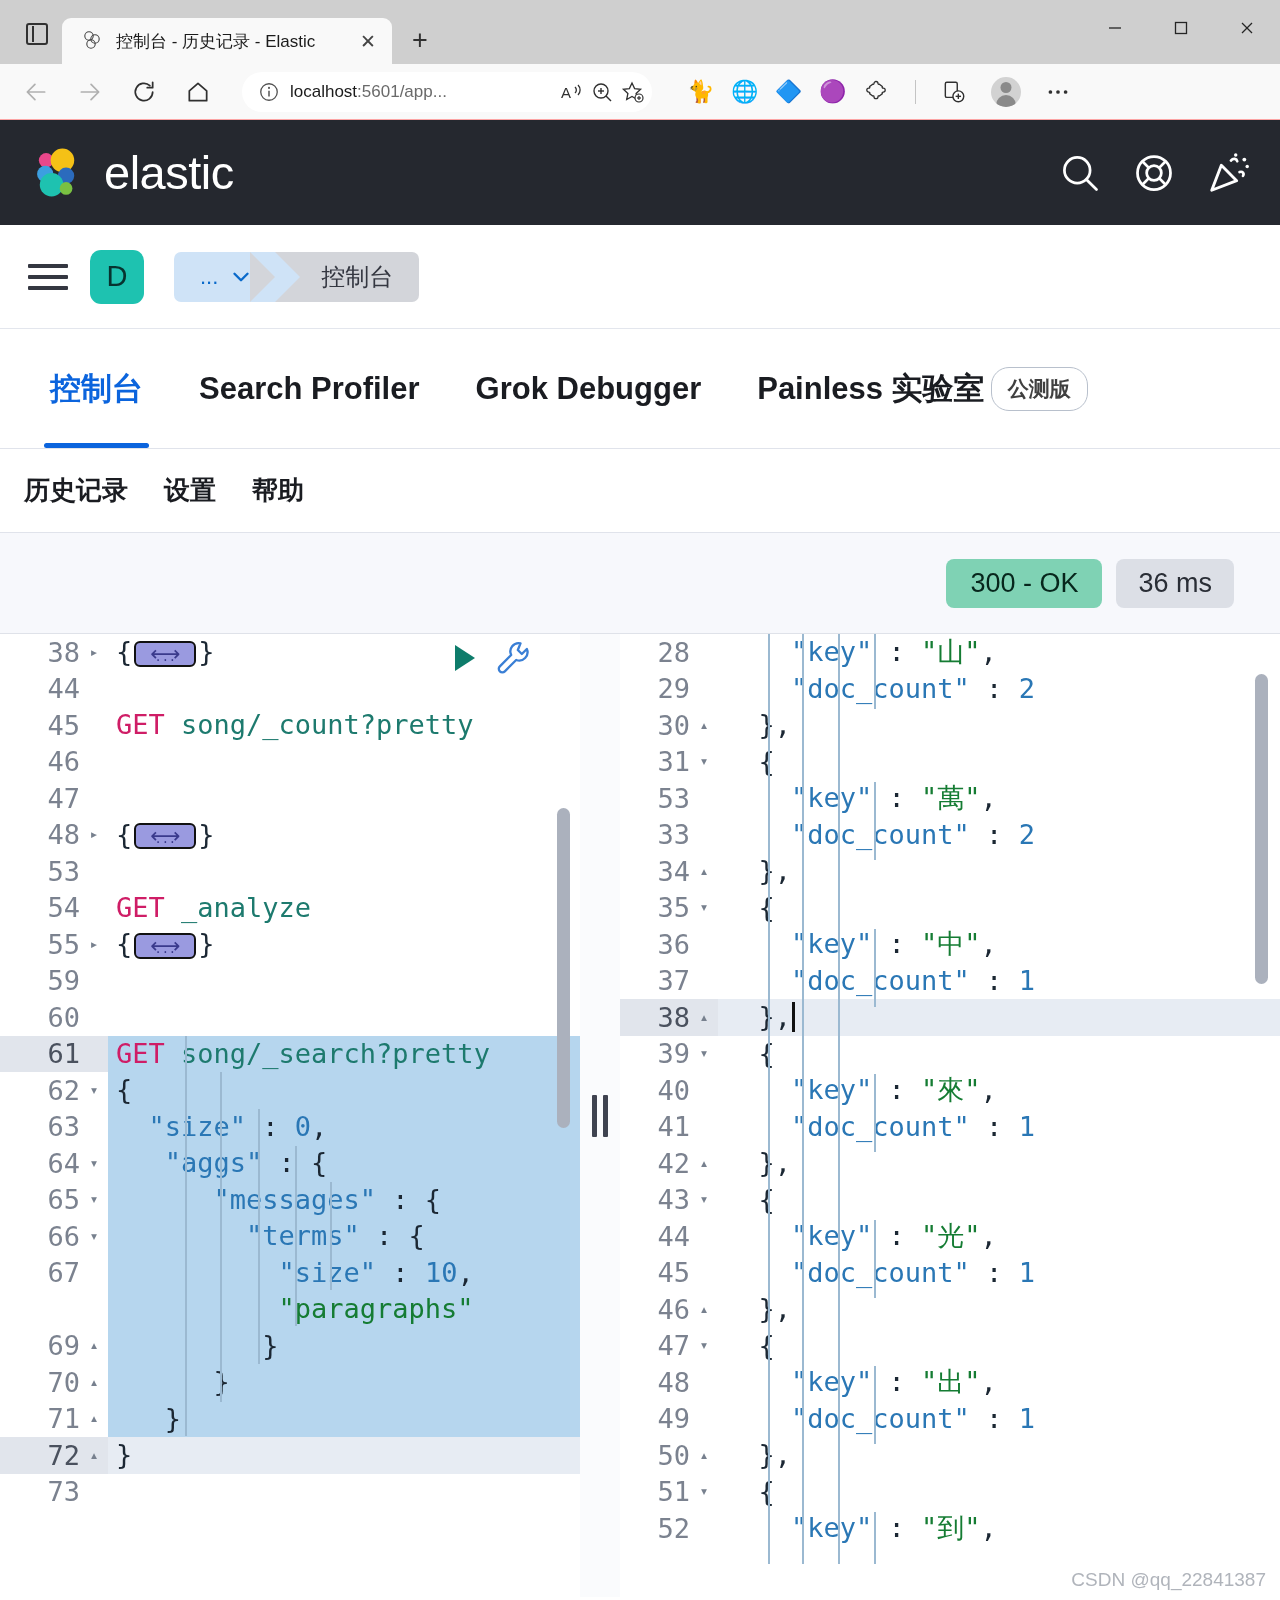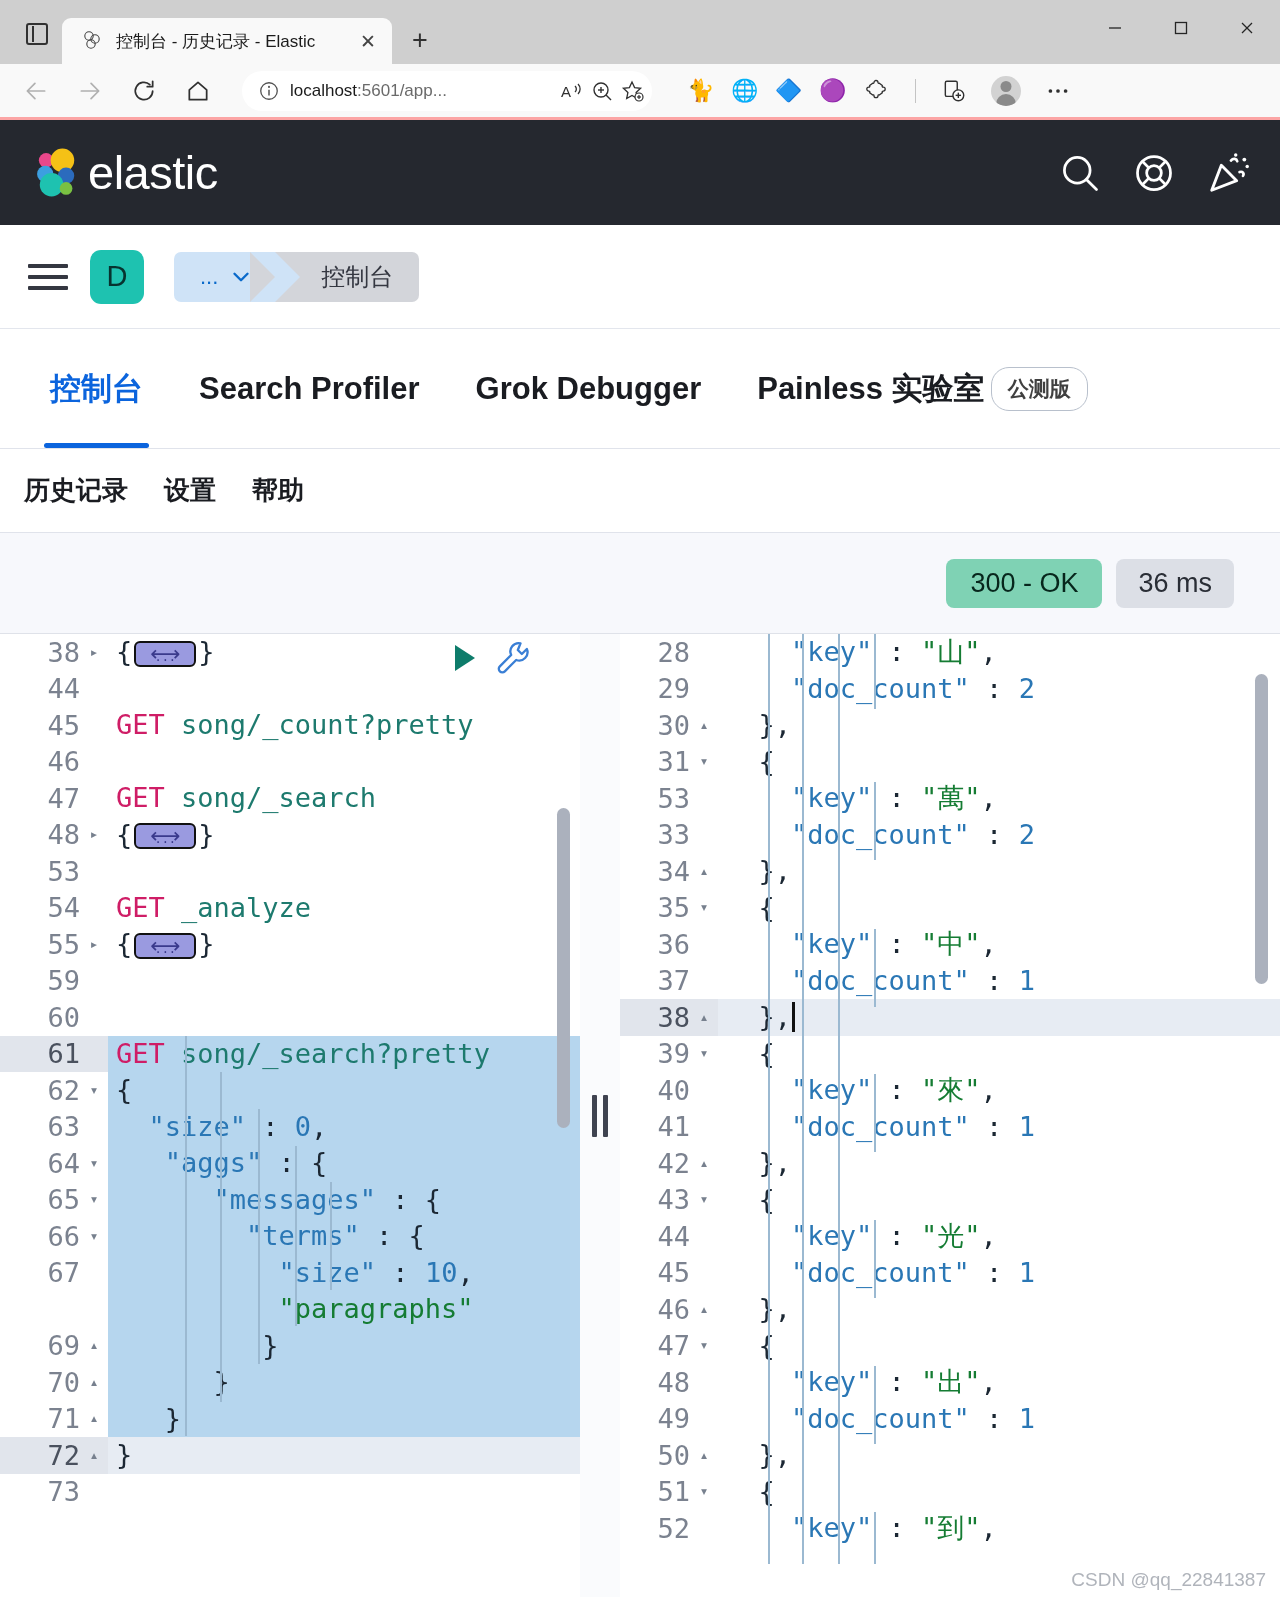--- a/index.html
+++ b/index.html
@@ -50,21 +50,21 @@
     position: absolute; right: 0; top: 0; height: 56px; display: flex;
   }
   .win-btn {
     width: 66px; height: 56px; display: flex; align-items: center;
     justify-content: center; color: #252525;
   }
 
   .browser-toolbar {
     height: 56px; background: #f9f9f9;
     display: flex; align-items: center; padding: 0 14px; gap: 10px;
-    border-bottom: 3px solid #fca5a5;
+    border-bottom: 1px solid #fca5a5;
   }
   .nav-btn {
     width: 44px; height: 40px; display: flex; align-items: center;
     justify-content: center; border-radius: 5px;
   }
   .url-bar {
     flex: 1; height: 40px; background: #fff; border-radius: 20px;
     display: flex; align-items: center; padding: 0 8px 0 16px;
     margin: 0 12px; gap: 10px; max-width: 410px;
   }
@@ -89,21 +89,21 @@
     content: ""; position: absolute; left: 50%; top: 18px;
     transform: translateX(-50%); width: 20px; height: 16px;
     border-radius: 10px 10px 0 0; background: #8a8a8a;
   }
 
   
   .elastic-header {
     height: 105px; background: #25282f;
     display: flex; align-items: center; padding: 0 28px;
   }
-  .elastic-logo-wrap { display: flex; align-items: center; gap: 2px; }
+  .elastic-logo-wrap { display: flex; align-items: center; gap: 18px; }
   .elastic-wordmark {
     font-size: 47px; color: #fff; font-weight: 400; letter-spacing: -0.5px;
     font-family: "Liberation Sans", sans-serif;
   }
   .header-actions { margin-left: auto; display: flex; align-items: center; gap: 30px; }
 
   
   .breadcrumb-bar {
     height: 104px; background: #fff; display: flex; align-items: center;
     padding: 0 28px; gap: 22px; border-bottom: 1px solid #e3e6ed;
@@ -484,21 +484,20 @@
             <span>46</span>
             <span class="fold"></span>
           </div>
           <div class="code-text"></div>
         </div>
         <div class="code-row">
           <div class="gutter ">
             <span>47</span>
             <span class="fold"></span>
           </div>
-          <div class="code-text"><span class="kw-method">GET </span><span class="kw-url">song/_search</span></div>
         </div>
         <div class="code-row">
           <div class="gutter ">
             <span>48</span>
             <span class="fold">▸</span>
           </div>
           <div class="code-text"><span class="kw-punc">{</span><span class="fold-widget"></span><span class="kw-punc">}</span></div>
         </div>
         <div class="code-row">
           <div class="gutter ">

